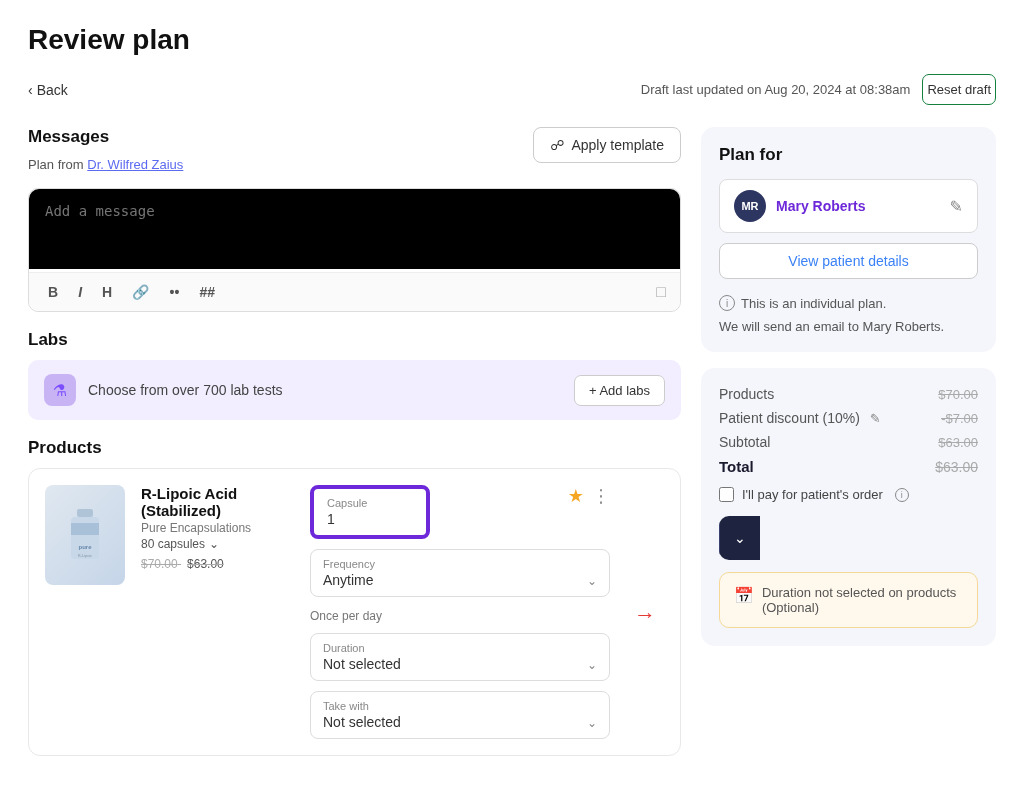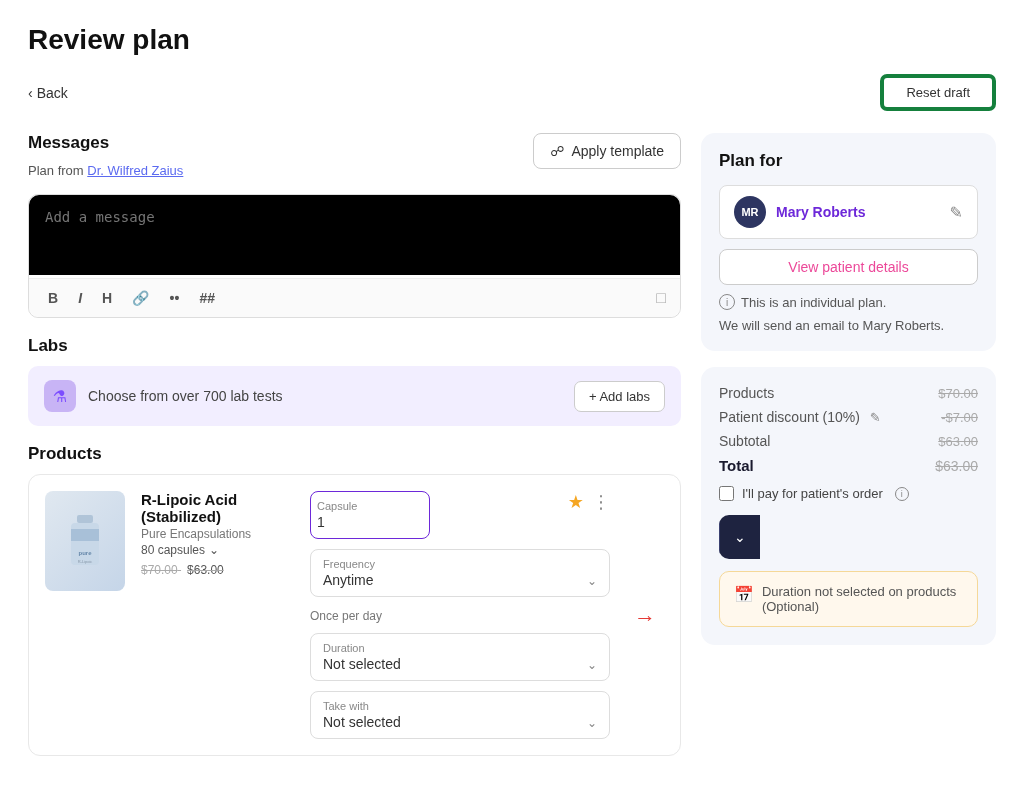--- a/index.html
+++ b/index.html
@@ -2,21 +2,21 @@
 <html><head>
   <meta charset="utf-8">
   <style>
     * { box-sizing: border-box; margin: 0; padding: 0; }
     body { font-family: -apple-system, BlinkMacSystemFont, 'Segoe UI', sans-serif; background: #fff; color: #1a1a2e; font-size: 14px; }
     .page { max-width: 1024px; margin: 0 auto; padding: 24px 28px; }
     .page-title { font-size: 28px; font-weight: 700; margin-bottom: 18px; color: #111; }
     .top-bar { display: flex; align-items: center; justify-content: space-between; margin-bottom: 22px; }
     .back-link { display: flex; align-items: center; gap: 4px; color: #333; font-size: 14px; cursor: pointer; text-decoration: none; }
     .draft-info { display: flex; align-items: center; gap: 12px; color: #555; font-size: 13px; }
-    .reset-btn { border: 4px solid #15803d; background: #fff; padding: 7px 22px; border-radius: 7px; cursor: pointer; font-size: 13px; color: #333; }
+    .reset-btn { border: 1px solid #15803d; background: #fff; padding: 7px 4px; border-radius: 7px; cursor: pointer; font-size: 13px; color: #333; }
     .main-layout { display: grid; grid-template-columns: 1fr 295px; gap: 20px; }
     .left-col {}
     .right-col {}
     
     .section-title { font-size: 17px; font-weight: 600; margin-bottom: 10px; color: #111; }
     .plan-from { font-size: 13px; color: #555; margin-bottom: 10px; }
     .plan-from a { color: #5b6af0; text-decoration: underline; cursor: pointer; }
     .msg-box { border: 1px solid #ddd; border-radius: 10px; background: #fff; margin-bottom: 18px; }
     .msg-textarea { width: 100%; padding: 14px 16px; min-height: 80px; border: none; border-radius: 10px 10px 0 0; outline: none; resize: none; font-size: 14px; color: #999; background: #000000; }
     .msg-toolbar { display: flex; align-items: center; gap: 10px; padding: 8px 14px; border-top: 1px solid #eee; background: #fafafa; border-radius: 0 0 10px 10px; }
@@ -38,39 +38,39 @@
     .product-card { display: flex; gap: 16px; border: 1px solid #e8e8e8; border-radius: 12px; padding: 16px; background: #fff; }
     .product-img { width: 80px; height: 100px; object-fit: contain; display: flex; align-items: center; justify-content: center; flex-shrink: 0; }
     .product-img-placeholder { width: 80px; height: 100px; background: linear-gradient(135deg, #e0e8f0, #c5d5e8); border-radius: 8px; display: flex; align-items: center; justify-content: center; flex-direction: column; gap: 4px; }
     .product-name { font-size: 15px; font-weight: 700; color: #111; margin-bottom: 2px; }
     .product-brand { font-size: 12px; color: #777; margin-bottom: 2px; }
     .product-capsules { font-size: 12px; color: #555; margin-bottom: 6px; display: flex; align-items: center; gap: 4px; }
     .product-prices { font-size: 12px; color: #aaa; text-decoration: line-through; }
     .product-price-new { color: #555; text-decoration: none; margin-left: 6px; }
     .product-controls { display: flex; flex-direction: column; gap: 10px; min-width: 300px; }
     .control-row-top { display: flex; align-items: flex-start; gap: 8px; }
-    .capsule-field { border: 1px solid #6d28d9; border-radius: 8px; padding: 8px 6px; flex: 0 0 120px; }
+    .capsule-field { border: 4px solid #6d28d9; border-radius: 8px; padding: 8px 13px; flex: 0 0 120px; }
     .capsule-label { font-size: 11px; color: #888; margin-bottom: 2px; }
     .capsule-val { font-size: 14px; color: #333; }
     .ctrl-icons { display: flex; align-items: center; gap: 8px; margin-left: auto; }
     .star-icon { color: #f5a623; font-size: 18px; cursor: pointer; }
     .dots-icon { color: #888; font-size: 18px; cursor: pointer; }
     .dropdown-field { border: 1px solid #ddd; border-radius: 8px; padding: 8px 12px; width: 100%; cursor: pointer; display: flex; justify-content: space-between; align-items: flex-end; background: #fff; }
     .dropdown-label { font-size: 11px; color: #888; margin-bottom: 2px; }
     .dropdown-val { font-size: 14px; color: #333; }
     .dropdown-arrow { color: #888; font-size: 12px; }
     .once-per-day { font-size: 12px; color: #777; margin-top: 2px; }
     
     .panel-card { background: #f4f6fb; border-radius: 14px; padding: 18px; margin-bottom: 16px; }
     .panel-title { font-size: 17px; font-weight: 600; margin-bottom: 14px; color: #111; }
     .patient-row { display: flex; align-items: center; justify-content: space-between; border: 1px solid #ddd; background: #fff; border-radius: 8px; padding: 10px 14px; margin-bottom: 10px; }
     .patient-avatar { width: 32px; height: 32px; background: #2d3561; border-radius: 50%; display: flex; align-items: center; justify-content: center; color: #fff; font-size: 11px; font-weight: 700; margin-right: 10px; }
     .patient-name { font-size: 14px; font-weight: 600; color: #6d28d9; flex: 1; }
     .edit-icon { color: #888; cursor: pointer; font-size: 16px; }
-    .view-patient-btn { width: 100%; border: 1px solid #ccc; background: #fff; padding: 9px 14px; border-radius: 8px; cursor: pointer; font-size: 14px; color: #ec4899; margin-bottom: 9px; }
+    .view-patient-btn { width: 100%; border: 1px solid #ccc; background: #fff; padding: 9px 14px; border-radius: 8px; cursor: pointer; font-size: 14px; color: #3b82f6; margin-bottom: 16px; }
     .info-row { display: flex; align-items: center; gap: 6px; font-size: 13px; color: #555; margin-bottom: 8px; }
     .info-circle { width: 16px; height: 16px; border-radius: 50%; border: 1.5px solid #888; display: flex; align-items: center; justify-content: center; font-size: 10px; color: #888; flex-shrink: 0; }
     .send-email-note { font-size: 13px; color: #555; }
     
     .price-row { display: flex; justify-content: space-between; align-items: center; margin-bottom: 8px; font-size: 14px; }
     .price-row .label { color: #555; }
     .price-row .value { color: #aaa; text-decoration: line-through; font-size: 13px; }
     .price-row .edit-price { color: #888; cursor: pointer; font-size: 13px; margin-left: 6px; }
     .price-total-row { display: flex; justify-content: space-between; align-items: center; margin-top: 6px; margin-bottom: 12px; font-size: 15px; font-weight: 700; }
     .price-total-row .value { color: #aaa; text-decoration: line-through; font-size: 14px; font-weight: 400; }
@@ -92,20 +92,21 @@
 <div class="page">
 
   <h1 class="page-title">Review plan</h1>
 
   <div class="top-bar">
     <a class="back-link">
       <span>‹</span>
       <span>Back</span>
     </a>
     <div class="draft-info">
+      <span>Draft last updated on Aug 20, 2024 at 08:38am</span>
       <button class="reset-btn">Reset draft</button>
     </div>
   </div>
 
   <div class="main-layout">
 
     <div class="left-col">
 
       <div class="messages-section">
         <div class="messages-header">

